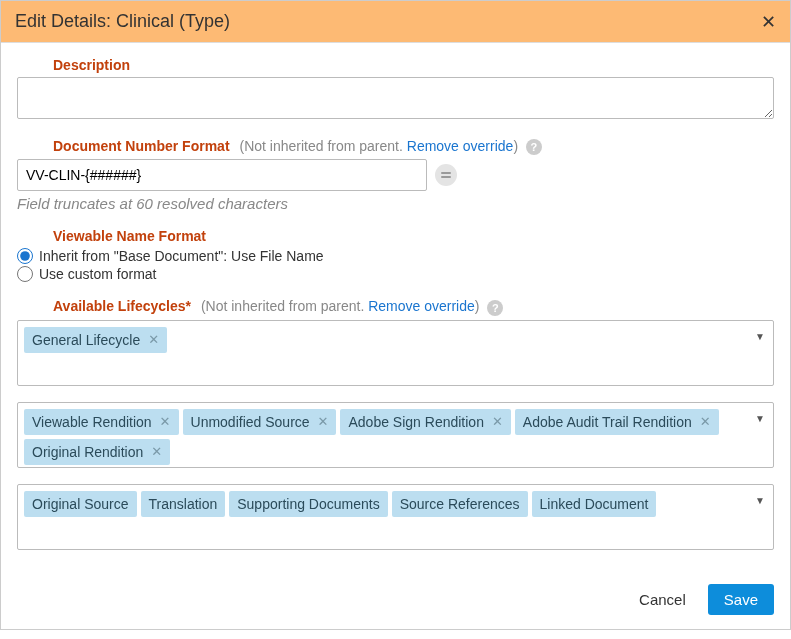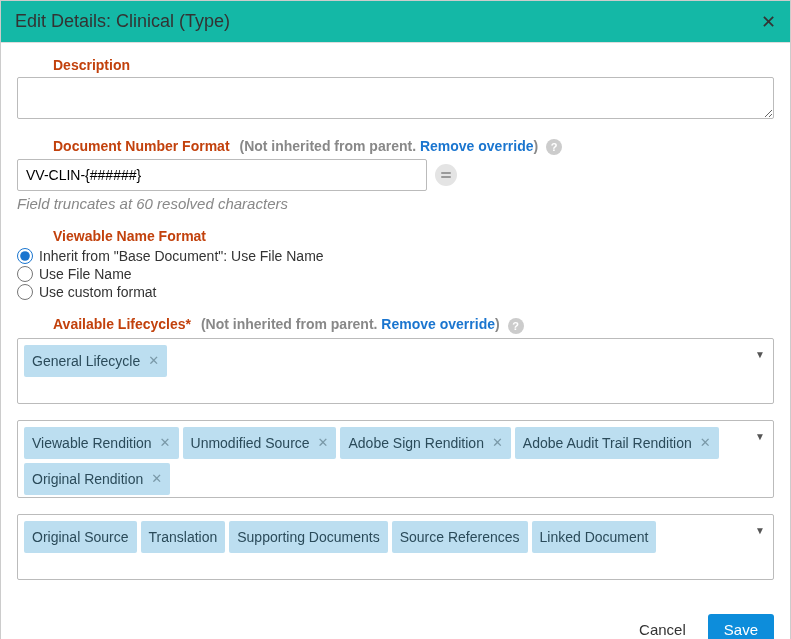--- a/index.html
+++ b/index.html
@@ -9,21 +9,21 @@
     font-size: 14px;
     color: #333;
     background: #fff;
   }
   .dialog {
     width: 791px;
     border: 1px solid #ccc;
     background: #fff;
   }
   .dialog-header {
-    background: #14b8a6;
+    background: #fdba74;
     border-bottom: 1px solid #ddd;
     padding: 10px 14px;
     display: flex;
     align-items: center;
     justify-content: space-between;
   }
   .dialog-title {
     font-size: 18px;
     font-weight: 400;
     color: #333;
@@ -39,21 +39,21 @@
   }
   .field-block { margin-bottom: 16px; }
   .field-label {
     font-weight: 700;
     color: #c2410c;
     font-size: 14px;
     padding-left: 36px;
   }
   .label-row { margin-bottom: 4px; }
   .hint-inline {
-    font-weight: 700;
+    font-weight: 400;
     color: #888;
     margin-left: 6px;
   }
   .link {
     color: #1a75cf;
     cursor: pointer;
   }
   .help-icon {
     display:inline-flex;
     align-items:center;
@@ -140,21 +140,21 @@
   }
   .tag {
     display:inline-flex;
     align-items:center;
     background:#bcdef0;
     color:#2b4b5a;
     border-radius:2px;
     padding: 3px 8px;
     font-size: 14px;
     line-height: 18px;
-    height: 32px;
+    height: 26px;
   }
   .tag .tag-x {
     margin-left:8px;
     color:#7a99a8;
     cursor:pointer;
     font-size:13px;
   }
   .dialog-footer {
     display:flex;
     justify-content:flex-end;
@@ -223,24 +223,20 @@
       <div class="label-row">
         <span class="field-label">Viewable Name Format</span>
       </div>
       <div class="radio-group">
         <label class="radio-row">
           <input type="radio" name="docname" checked="" style="">
           <span>Inherit from "Base Document": Use File Name</span>
         </label>
         <label class="radio-row">
           <input type="radio" name="docname" style="">
-          <span>Use File Name</span>
-        </label>
-        <label class="radio-row">
-          <input type="radio" name="docname" style="">
           <span>Use custom format</span>
         </label>
       </div>
     </div>
 
     <div class="field-block">
       <div class="label-row">
         <span class="field-label">Available Lifecycles*</span>
         <span class="hint-inline">
           <span>(Not inherited from parent. </span><span class="link">Remove override</span><span>)</span>

